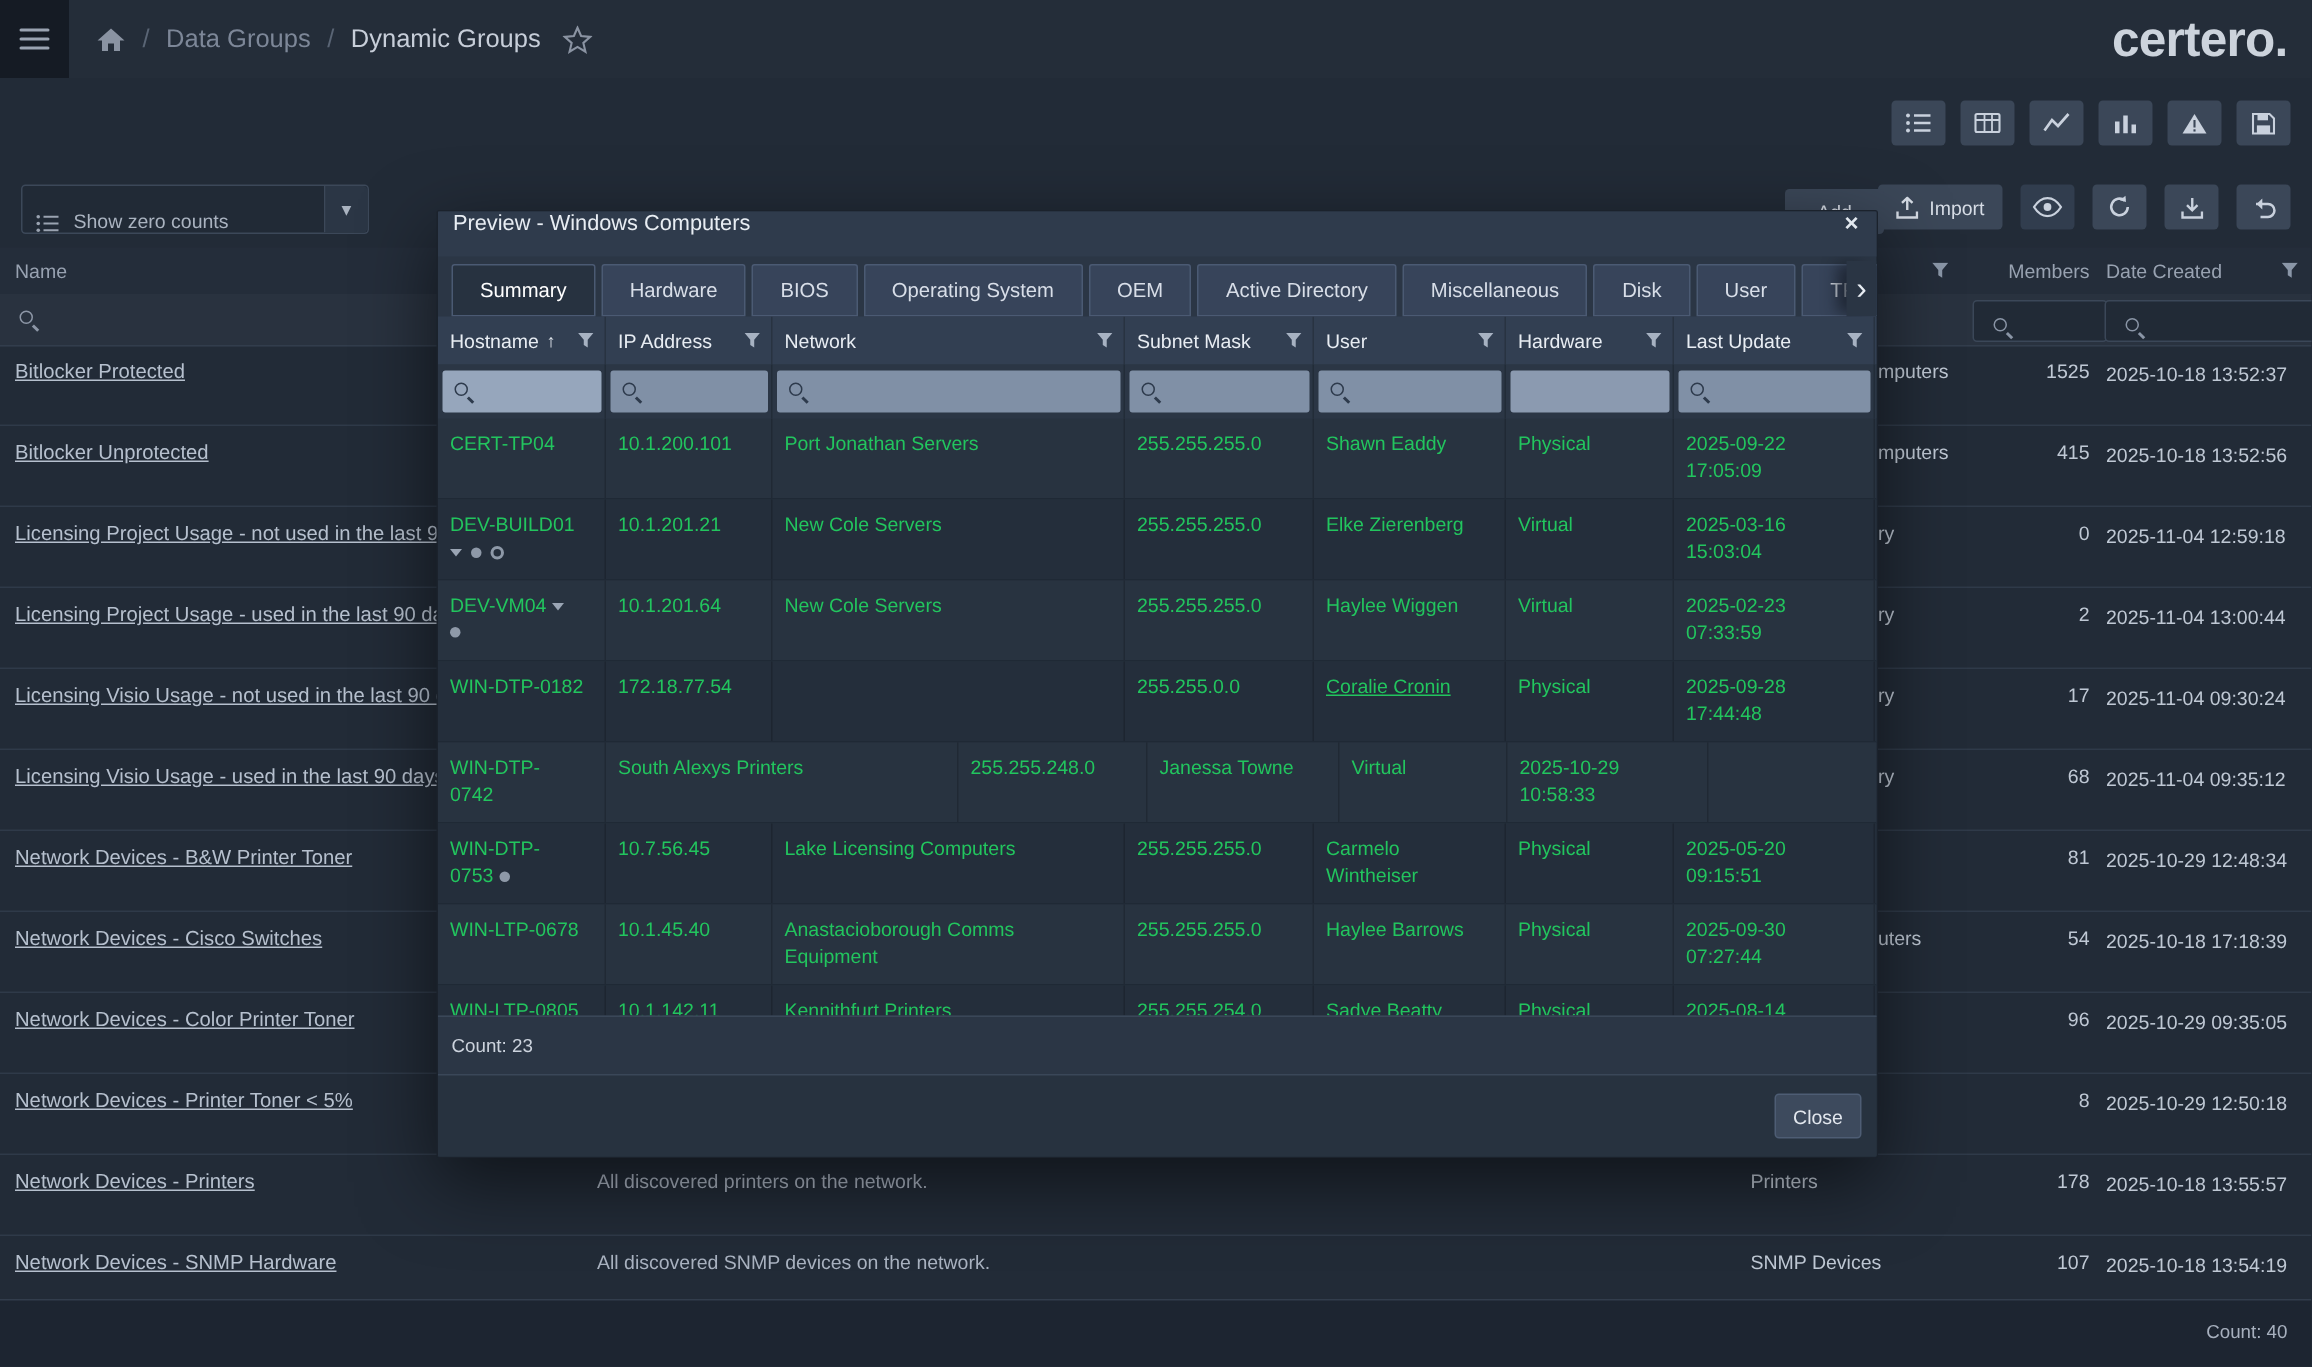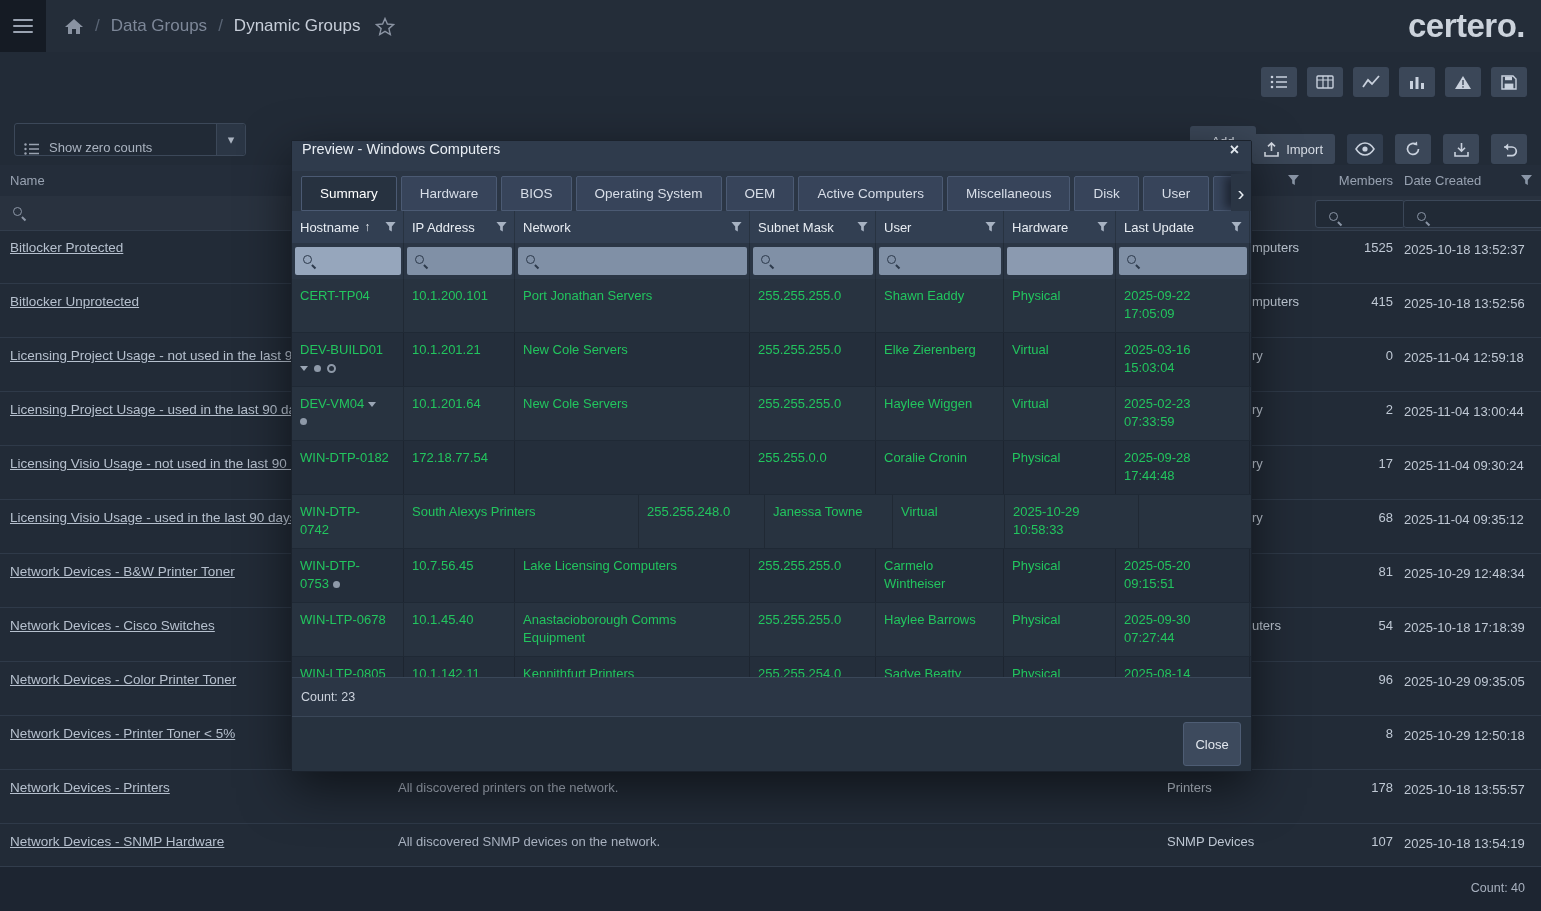--- a/index.html
+++ b/index.html
@@ -15,21 +15,21 @@
   .crumb-wrap{display:flex;align-items:center;gap:11px;margin-left:18px;font-size:17px}
   .crumb-sep{color:#5a6575}
   .crumb{color:#7d8798;cursor:pointer}
   .crumb.current{color:#c7ced9}
   .hd-ic{display:flex;align-items:center;cursor:pointer}
   .logo{margin-left:auto;margin-right:16px;font-size:33px;font-weight:bold;color:#ccd3dc;letter-spacing:-.5px}
   
   .view-toolbar{position:absolute;top:67px;right:14px;display:flex;gap:10px;z-index:3}
   .icon-btn{width:36px;height:30px;background:#3b4758;border:none;border-radius:3px;display:flex;align-items:center;justify-content:center;cursor:pointer;padding:0}
   .icon-btn.pressed{background:#313d4e}
-  .action-toolbar{position:absolute;top:134px;right:14px;display:flex;gap:12px;align-items:flex-end;z-index:3}
+  .action-toolbar{position:absolute;top:123px;right:14px;display:flex;gap:12px;align-items:flex-end;z-index:3}
   .import-btn{height:30px;background:#3b4758;border:none;border-radius:3px;color:#d6dce5;font-size:13px;display:flex;align-items:center;gap:7px;padding:0 12px;cursor:pointer;font-family:inherit}
   .add-btn{position:absolute;top:126px;left:1190px;width:66px;height:30px;background:#3b4758;border:none;border-radius:3px;color:#d6dce5;font-size:13px;z-index:5;cursor:pointer;font-family:inherit}
   .zero-counts{position:absolute;top:123px;left:14px;width:230px;height:31px;background:#212a36;border:1px solid #3c4859;border-radius:3px;display:flex;align-items:flex-end;color:#aab3c0;font-size:13px;cursor:pointer;z-index:3}
   .zero-counts .zc-ic{width:34px;display:flex;justify-content:center}
   .zero-counts .zc-label{flex:1}
   .zero-counts .zc-caret{width:28px;height:100%;border-left:1px solid #3c4859;background:#2b3645;display:flex;align-items:center;justify-content:center;color:#aab3c0;border-radius:0 3px 3px 0}
   
   .groups-header{position:absolute;top:165px;left:0;width:1541px;height:31px;background:#242d3a;border-bottom:1px solid #323d4c;color:#98a2b1;z-index:1}
   .groups-header .col-name{position:absolute;left:10px;top:8px}
   .groups-header .col-members{position:absolute;left:1315px;top:8px;width:78px;text-align:right}
@@ -79,21 +79,21 @@
   .m-row:nth-child(even){background:#242e3b}
   .m-cell{padding:8px 8px 0 8px;color:#22c55e;line-height:18px;border-right:1px solid rgba(0,0,0,.18);overflow:hidden}
   .host-below{display:flex;gap:6px;margin-top:5px;align-items:center}
   .hi{display:inline-block}
   .hi.dot{width:7px;height:7px;border-radius:50%;background:#8e99a8}
   .hi.ring{width:7px;height:7px;border-radius:50%;border:2px solid #8e99a8;box-sizing:border-box;width:9px;height:9px;background:transparent}
   .hi.chevron-down{width:0;height:0;border-left:4px solid transparent;border-right:4px solid transparent;border-top:5px solid #9aa5b4}
   .hi.inline{margin-left:4px;vertical-align:middle}
   .modal-countbar{height:38px;background:#2b3645;border-top:1px solid #3a4758;display:flex;align-items:center;padding:0 9px;font-size:12.5px;color:#ccd3dd;flex:none}
   .modal-footer{height:54px;background:#27323f;border-top:1px solid #3a4758;display:flex;align-items:center;justify-content:flex-end;padding:0 10px;flex:none}
-  .close-btn{width:58px;height:44px;background:#3d4a5d;border:1px solid #4e5d74;border-radius:3px;color:#e2e7ee;font-size:13px;cursor:pointer;font-family:inherit}
+  .close-btn{width:58px;height:30px;background:#3d4a5d;border:1px solid #4e5d74;border-radius:3px;color:#e2e7ee;font-size:13px;cursor:pointer;font-family:inherit}
   .ic{display:flex;align-items:center;justify-content:center}
 </style>
 </head>
 <body>
 
 <div class="app-header">
   <button class="menu-btn">
     <span class="bar"></span>
     <span class="bar"></span>
     <span class="bar"></span>
@@ -348,21 +348,21 @@
   <div class="modal-header">
     <span>Preview - Windows Computers</span>
     <button class="modal-close">×</button>
   </div>
   <div class="modal-tabs">
     <div class="tab active">Summary</div>
       <div class="tab">Hardware</div>
       <div class="tab">BIOS</div>
       <div class="tab">Operating System</div>
       <div class="tab">OEM</div>
-      <div class="tab">Active Computers</div>
+      <div class="tab">Active Directory</div>
       <div class="tab">Miscellaneous</div>
       <div class="tab">Disk</div>
       <div class="tab">User</div>
       <div class="tab">TPM</div>
       <span class="tabs-more">›</span>
   </div>
   <div class="modal-thead">
       <div class="mh-cell" style="width: 112px; flex: 0 0 auto; box-sizing: border-box;">
         <span>Hostname</span>
         <span class="sort">↑</span>
@@ -466,21 +466,21 @@
         <div class="m-cell" style="width: 126px; flex: 0 0 auto; box-sizing: border-box;">255.255.255.0</div>
         <div class="m-cell" style="width: 128px; flex: 0 0 auto; box-sizing: border-box;">Haylee Wiggen</div>
         <div class="m-cell" style="width: 112px; flex: 0 0 auto; box-sizing: border-box;">Virtual</div>
         <div class="m-cell" style="width: 134px; flex: 0 0 auto; box-sizing: border-box;">2025-02-23 07:33:59</div>
       </div>
       <div class="m-row">
         <div class="m-cell" style="width: 112px; flex: 0 0 auto; box-sizing: border-box;"><span>WIN-DTP-0182</span></div>
         <div class="m-cell" style="width: 111px; flex: 0 0 auto; box-sizing: border-box;">172.18.77.54</div>
         <div class="m-cell" style="width: 235px; flex: 0 0 auto; box-sizing: border-box;"></div>
         <div class="m-cell" style="width: 126px; flex: 0 0 auto; box-sizing: border-box;">255.255.0.0</div>
-        <div class="m-cell" style="width: 128px; flex: 0 0 auto; box-sizing: border-box;">Coralie Cronin</div>
+        <div class="m-cell" style="width: 128px; flex: 0 0 auto; box-sizing: border-box; text-decoration: underline;">Coralie Cronin</div>
         <div class="m-cell" style="width: 112px; flex: 0 0 auto; box-sizing: border-box;">Physical</div>
         <div class="m-cell" style="width: 134px; flex: 0 0 auto; box-sizing: border-box;">2025-09-28 17:44:48</div>
       </div>
       <div class="m-row">
         <div class="m-cell" style="width: 112px; flex: 0 0 auto; box-sizing: border-box;"><span>WIN-DTP-<br>0742</span></div>
         <div class="m-cell" style="width: 235px; flex: 0 0 auto; box-sizing: border-box;">South Alexys Printers</div>
         <div class="m-cell" style="width: 126px; flex: 0 0 auto; box-sizing: border-box;">255.255.248.0</div>
         <div class="m-cell" style="width: 128px; flex: 0 0 auto; box-sizing: border-box;">Janessa Towne</div>
         <div class="m-cell" style="width: 112px; flex: 0 0 auto; box-sizing: border-box;">Virtual</div>
         <div class="m-cell" style="width: 134px; flex: 0 0 auto; box-sizing: border-box;">2025-10-29 10:58:33</div>

